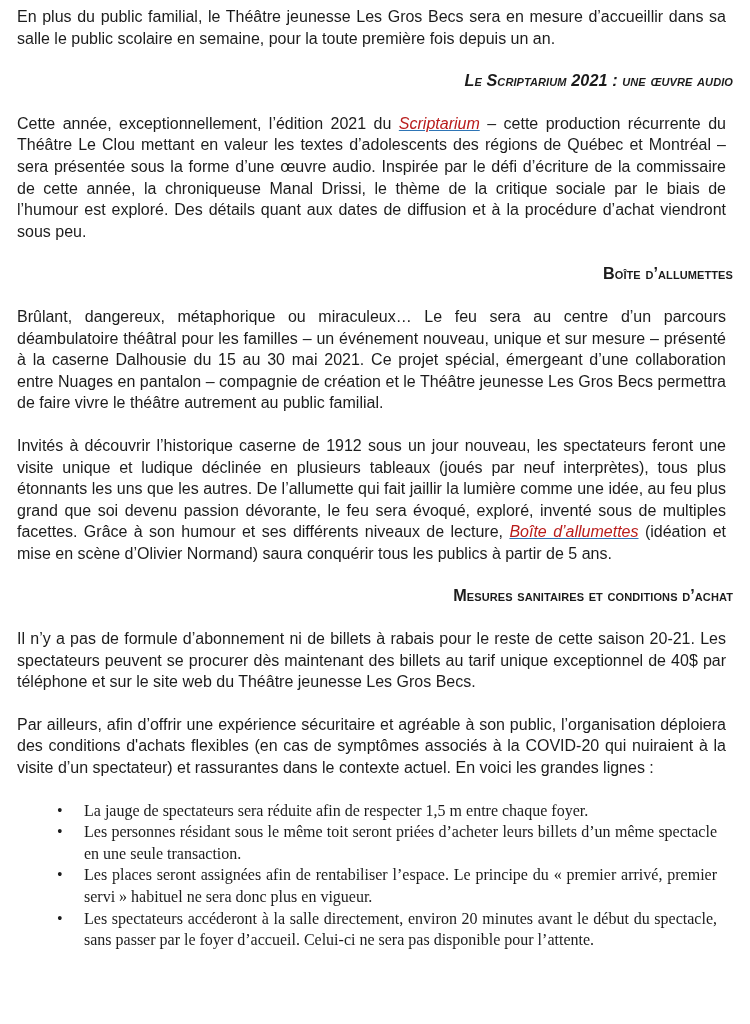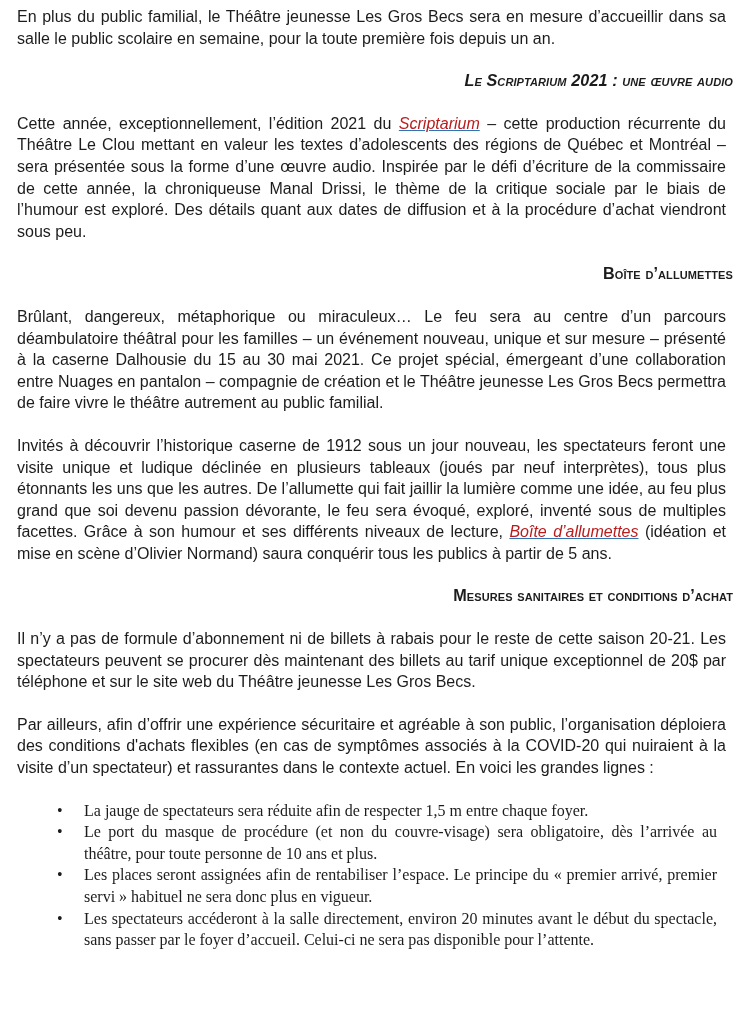--- a/index.html
+++ b/index.html
@@ -66,24 +66,24 @@
   <p><span>Cette année, exceptionnellement, l’édition 2021 du </span><a class="doc-link" href="#">Scriptarium</a><span> – cette production récurrente du Théâtre Le Clou mettant en valeur les textes d’adolescents des régions de Québec et Montréal – sera présentée sous la forme d’une œuvre audio. Inspirée par le défi d’écriture de la commissaire de cette année, la chroniqueuse Manal Drissi, le thème de la critique sociale par le biais de l’humour est exploré. Des détails quant aux dates de diffusion et à la procédure d’achat viendront sous peu.</span></p>
 
   <h2>Boîte d’allumettes</h2>
 
   <p>Brûlant, dangereux, métaphorique ou miraculeux… Le feu sera au centre d’un parcours déambulatoire théâtral pour les familles – un événement nouveau, unique et sur mesure – présenté à la caserne Dalhousie du 15 au 30 mai 2021. Ce projet spécial, émergeant d’une collaboration entre Nuages en pantalon – compagnie de création et le Théâtre jeunesse Les Gros Becs permettra de faire vivre le théâtre autrement au public familial.</p>
 
   <p><span>Invités à découvrir l’historique caserne de 1912 sous un jour nouveau, les spectateurs feront une visite unique et ludique déclinée en plusieurs tableaux (joués par neuf interprètes), tous plus étonnants les uns que les autres. De l’allumette qui fait jaillir la lumière comme une idée, au feu plus grand que soi devenu passion dévorante, le feu sera évoqué, exploré, inventé sous de multiples facettes. Grâce à son humour et ses différents niveaux de lecture, </span><a class="doc-link" href="#">Boîte d’allumettes</a><span> (idéation et mise en scène d’Olivier Normand) saura conquérir tous les publics à partir de 5 ans.</span></p>
 
   <h2>Mesures sanitaires et conditions d’achat</h2>
 
-  <p>Il n’y a pas de formule d’abonnement ni de billets à rabais pour le reste de cette saison 20-21. Les spectateurs peuvent se procurer dès maintenant des billets au tarif unique exceptionnel de 20$ par téléphone et sur le site web du Théâtre jeunesse Les Gros Becs.</p>
+  <p>Il n’y a pas de formule d’abonnement ni de billets à rabais pour le reste de cette saison 20-21. Les spectateurs peuvent se procurer dès maintenant des billets au tarif unique exceptionnel de 40$ par téléphone et sur le site web du Théâtre jeunesse Les Gros Becs.</p>
 
   <p>Par ailleurs, afin d’offrir une expérience sécuritaire et agréable à son public, l’organisation déploiera des conditions d'achats flexibles (en cas de symptômes associés à la COVID-20 qui nuiraient à la visite d’un spectateur) et rassurantes dans le contexte actuel. En voici les grandes lignes :</p>
 
   <ul class="bullet-list">
     <li>La jauge de spectateurs sera réduite afin de respecter 1,5 m entre chaque foyer.</li>
-    <li>Le port du masque de procédure (et non du couvre-visage) sera obligatoire, dès l’arrivée au théâtre, pour toute personne de 10 ans et plus.</li>
+    <li>Les personnes résidant sous le même toit seront priées d’acheter leurs billets d’un même spectacle en une seule transaction.</li>
     <li>Les places seront assignées afin de rentabiliser l’espace. Le principe du « premier arrivé, premier servi » habituel ne sera donc plus en vigueur.</li>
     <li>Les spectateurs accéderont à la salle directement, environ 20 minutes avant le début du spectacle, sans passer par le foyer d’accueil. Celui-ci ne sera pas disponible pour l’attente.</li>
   </ul>
 
 </div>
 
 </body></html>

